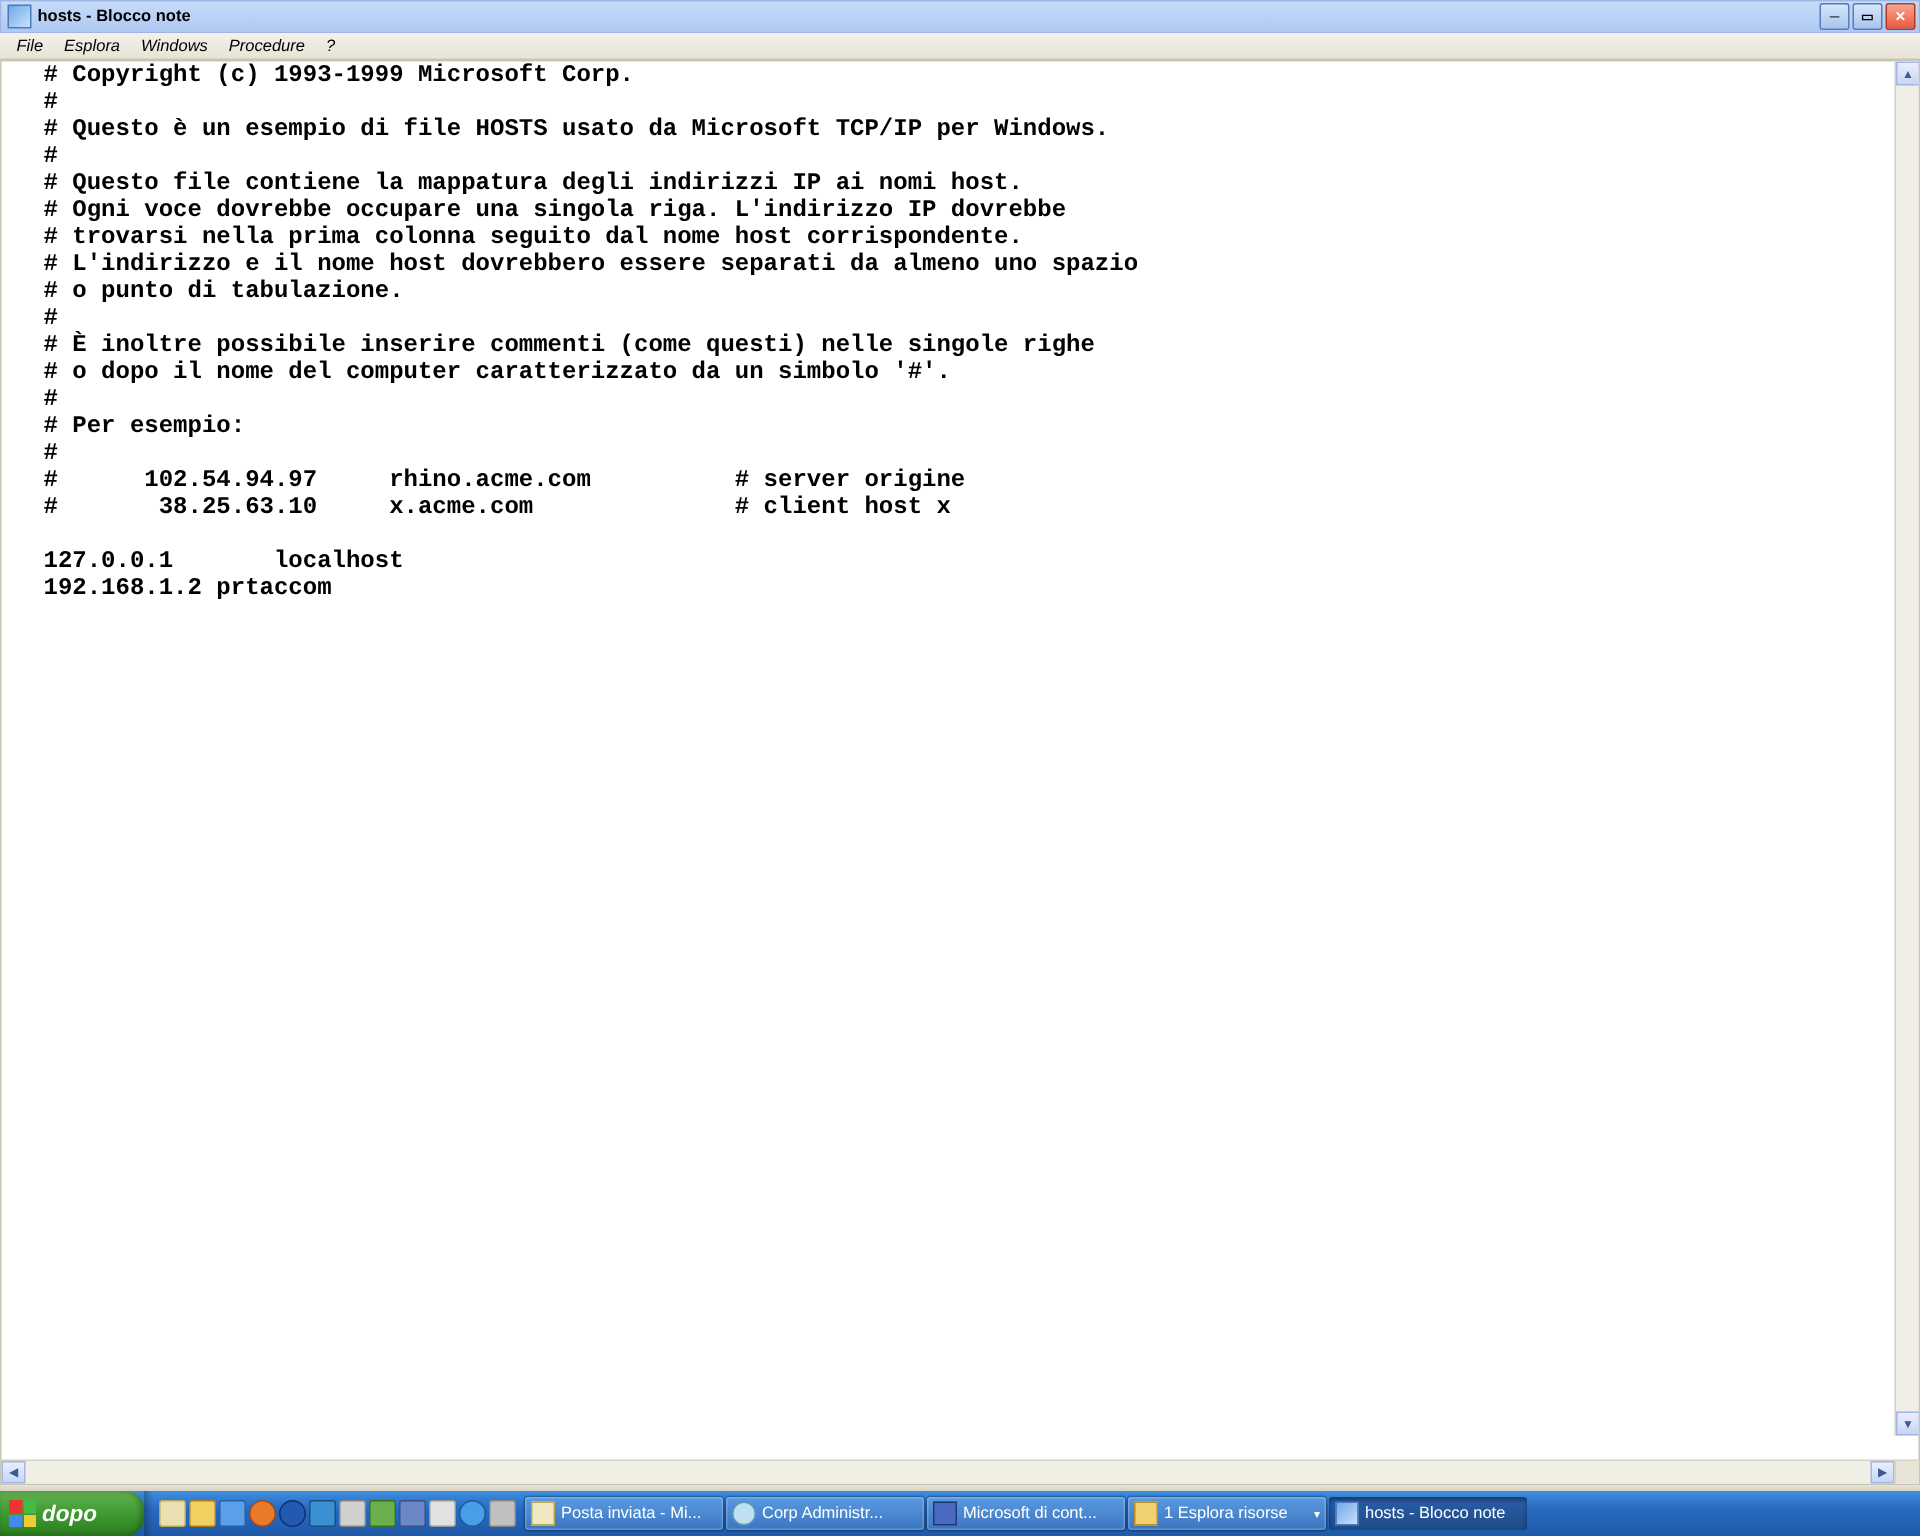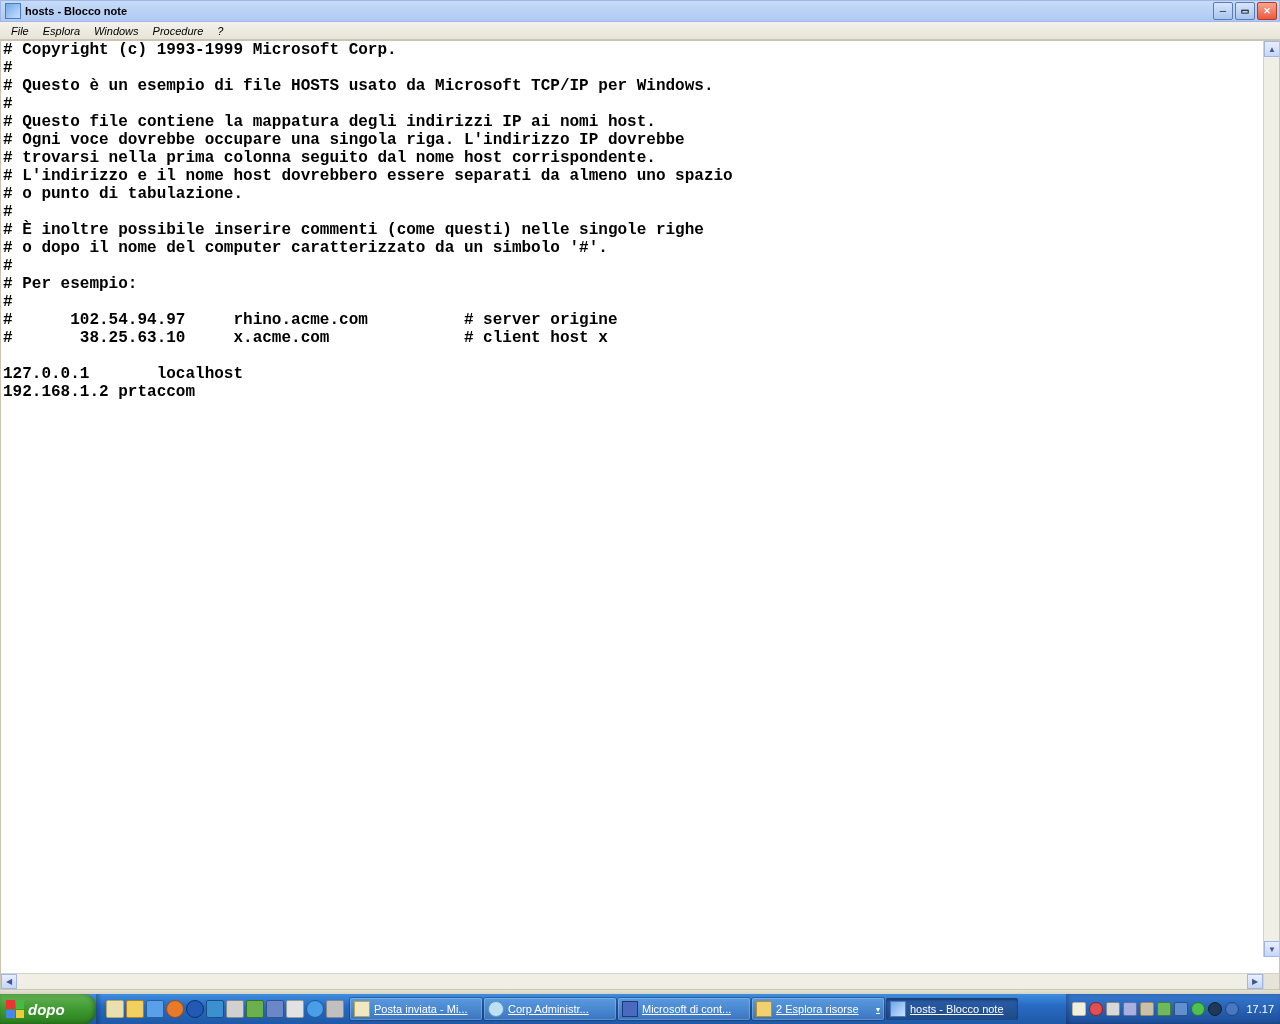--- a/index.html
+++ b/index.html
@@ -64,20 +64,21 @@
     border: 1px solid #c9c5b5;
     margin: 0;
     position: relative;
     display: flex;
     flex-direction: column;
   }
   .editor-textwrap {
     flex: 1;
     position: relative;
     overflow: hidden;
+    padding-left: 26px;
   }
   .editor-text {
     font-family: "Lucida Console", "Courier New", monospace;
     font-size: 16px;
     font-weight: bold;
     line-height: 18px;
     white-space: pre;
     padding: 0 2px;
     color: #000;
   }
@@ -168,21 +169,21 @@
   }
   .taskbtn {
     height:22px;
     min-width:132px;max-width:140px;
     background: linear-gradient(to bottom,#5a9ae0,#3a76c0);
     border-radius:2px;
     display:flex;align-items:center;
     padding:0 4px;
     font-size:11px;color:#fff;
     box-shadow: inset 0 0 0 1px rgba(255,255,255,0.2), 0 0 0 1px rgba(0,0,0,0.25);
-    overflow:hidden;white-space:nowrap;text-decoration:underline;
+    overflow:hidden;white-space:nowrap;
   }
   .taskbtn.active {
     background: linear-gradient(to bottom,#2a5ea9,#1e4a87);
     box-shadow: inset 0 2px 3px rgba(0,0,0,0.4);
   }
   .taskbtn .tb-icon {
     width:16px;height:16px;margin-right:4px;flex-shrink:0;
   }
   .taskbtn .tb-label { overflow:hidden;text-overflow:ellipsis; }
   .taskbtn .chev { margin-left:auto;font-size:8px;padding-left:3px; }
@@ -286,35 +287,22 @@
     <div class="taskbtn">
       <div class="tb-icon" style="background:#bfe0f0;border:1px solid #5a9abf;border-radius:50%;"></div>
       <span class="tb-label">Corp Administr...</span>
     </div>
     <div class="taskbtn">
       <div class="tb-icon" style="background:#4a6ac0;border:1px solid #203878;"></div>
       <span class="tb-label">Microsoft di cont...</span>
     </div>
     <div class="taskbtn">
       <div class="tb-icon" style="background:#f0d070;border:1px solid #b89020;"></div>
-      <span class="tb-label">2 Esplora risorse</span>
+      <span class="tb-label">1 Esplora risorse</span>
       <span class="chev">▾</span>
     </div>
     <div class="taskbtn active">
       <div class="tb-icon" style="background:linear-gradient(135deg,#6fa8e6,#c9e1ff);border:1px solid #4a7bbf;"></div>
       <span class="tb-label">hosts - Blocco note</span>
     </div>
   </div>
 
-  <div class="systray">
-    <div class="tray-icon" style="background:#f0f0e0;border:1px solid #b8b890;"></div>
-    <div class="tray-icon" style="background:#e05050;border:1px solid #902020;border-radius:50%;"></div>
-    <div class="tray-icon" style="background:#d8d8d8;border:1px solid #888;"></div>
-    <div class="tray-icon" style="background:#a8b0e0;border:1px solid #6070a8;"></div>
-    <div class="tray-icon" style="background:#c8c0a8;border:1px solid #988860;"></div>
-    <div class="tray-icon" style="background:#70b860;border:1px solid #408030;"></div>
-    <div class="tray-icon" style="background:#6090d0;border:1px solid #305080;"></div>
-    <div class="tray-icon" style="background:#50c050;border:1px solid #208020;border-radius:50%;"></div>
-    <div class="tray-icon" style="background:#203858;border:1px solid #102030;border-radius:50%;"></div>
-    <div class="tray-icon" style="background:#4878c0;border:1px solid #204880;border-radius:50%;"></div>
-    <span class="clock">17.17</span>
-  </div>
 </div>
 
 </body></html>

